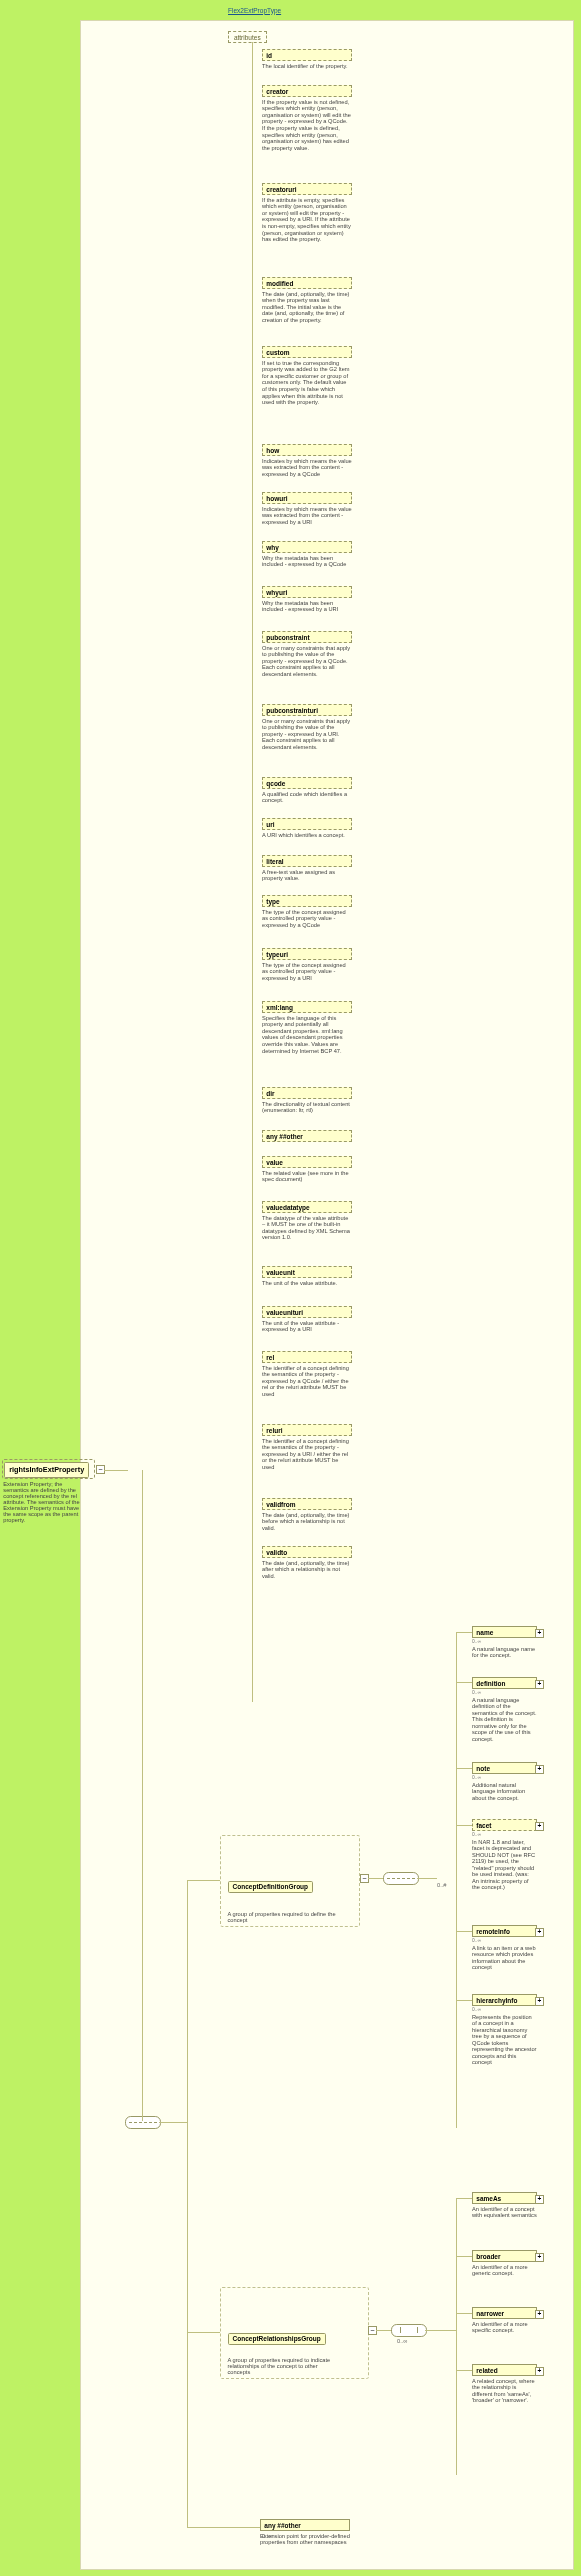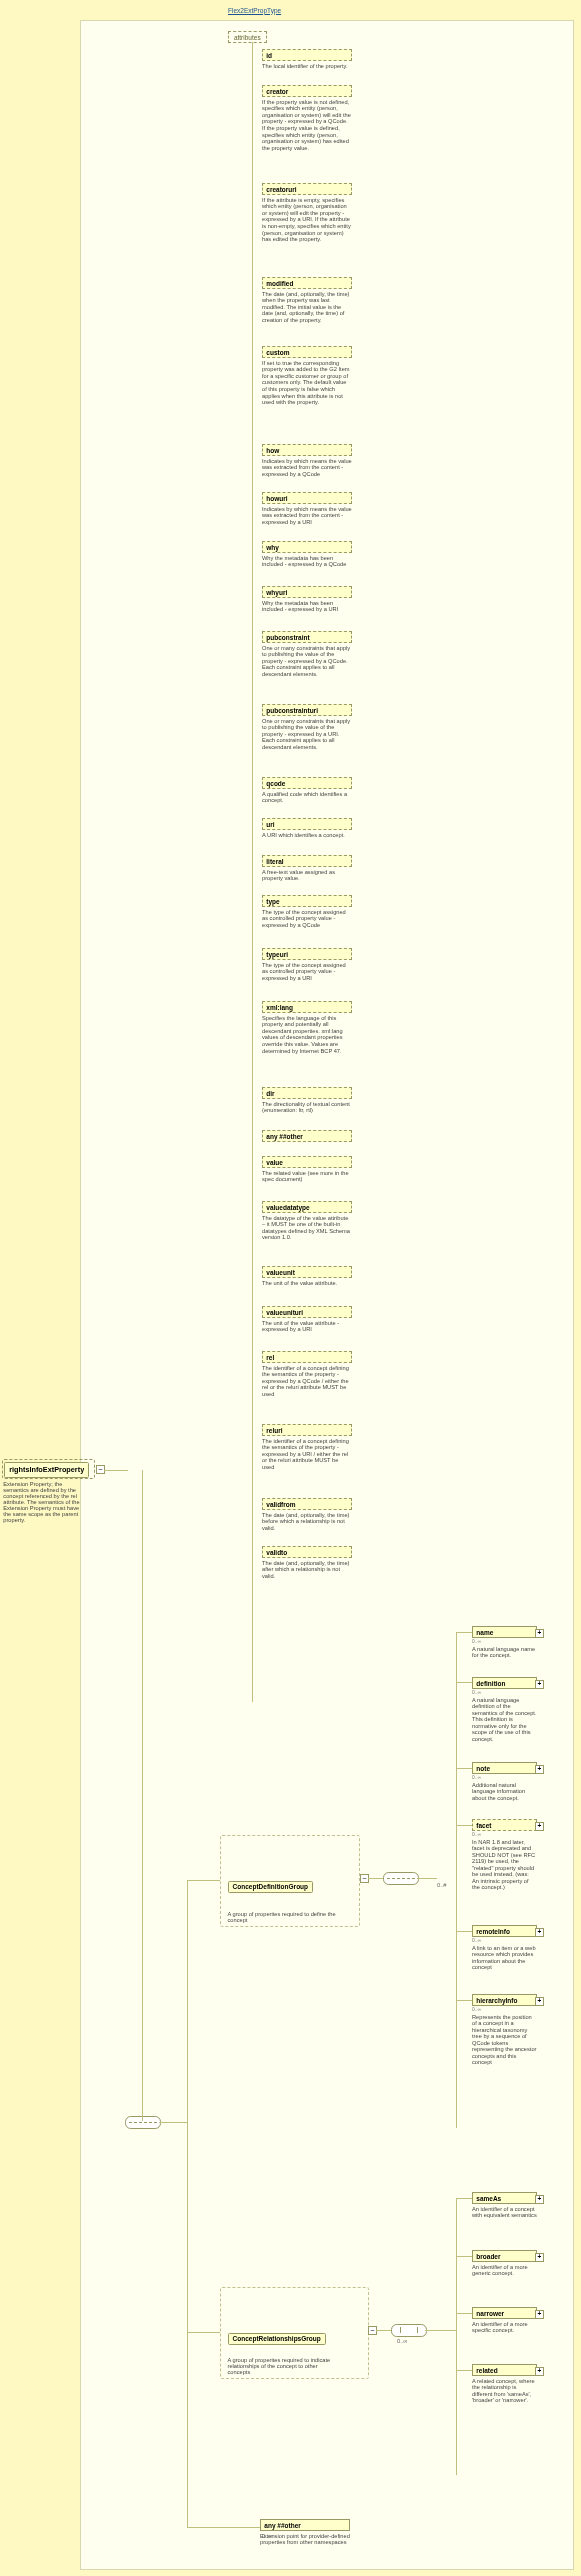--- a/index.html
+++ b/index.html
@@ -1,16 +1,16 @@
 <!DOCTYPE html>
 <html><head>
 <meta charset="utf-8">
 <style>
 html,body{margin:0;padding:0;font-family:Arial,Helvetica,sans-serif;font-size:6.5px;background:#fff;color:#000;}
-.canvas{position:relative;width:582px;height:2576px;background:#fef9c3;}
+.canvas{position:relative;width:582px;height:2576px;background:#bef264;}
 
 
 .yellowbg{position:absolute;background:#fffff0;border:0.8px solid #d8d8b0;}
 
 
 .root-node{position:absolute;background:#ffffcc;border:0.8px solid #999966;padding:2.4px 4.1px;font-size:7.3px;font-weight:bold;border-radius:1.6px;}
 .root-note{position:absolute;width:81px;font-size:5.7px;color:#444;}
 .root-dash{position:absolute;border:0.8px dashed #999966;border-radius:2.4px;}
 
 

